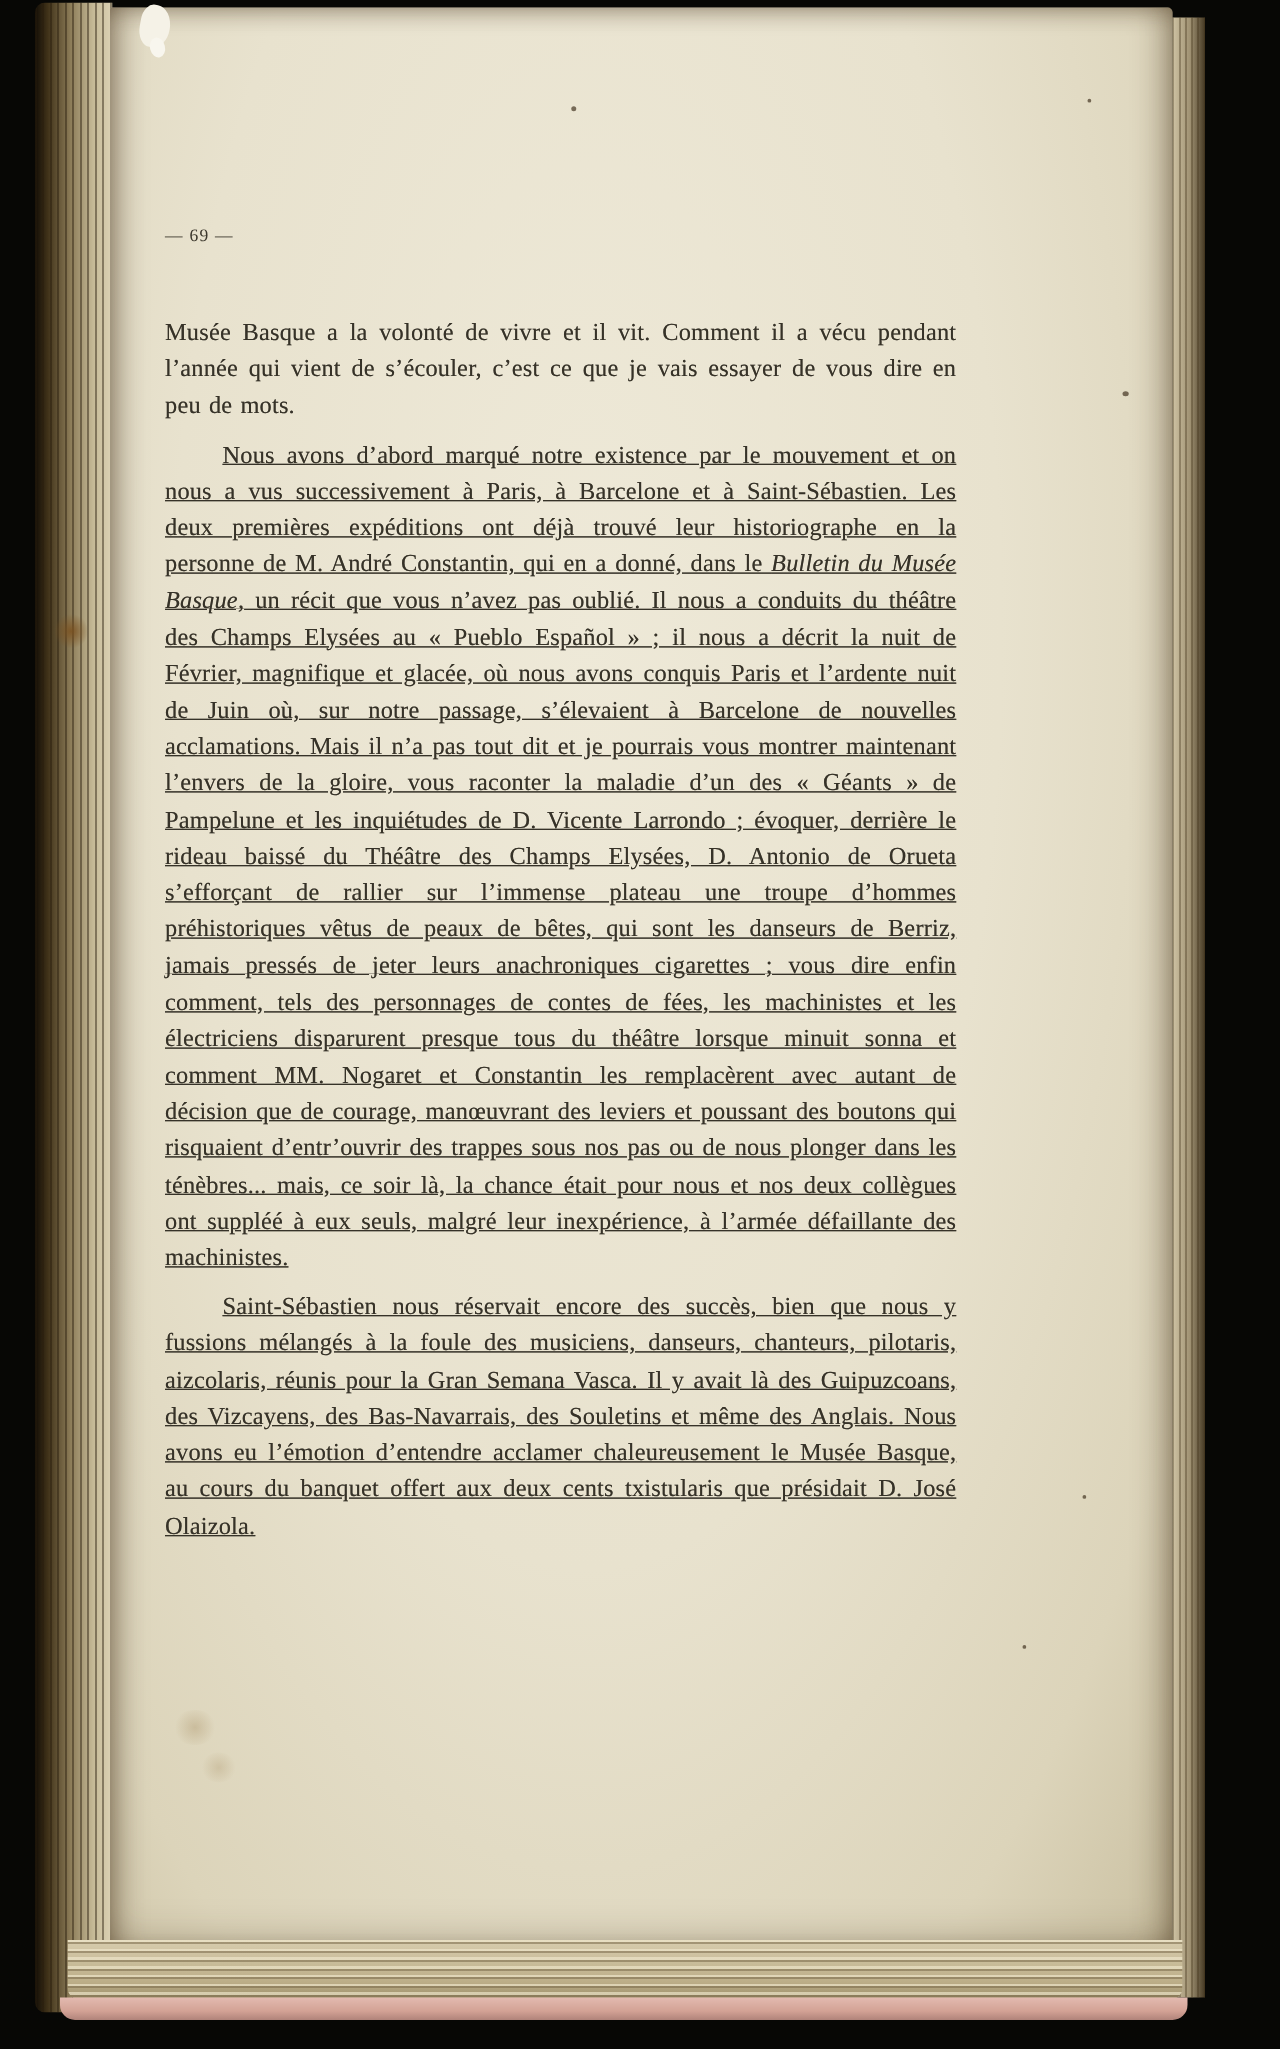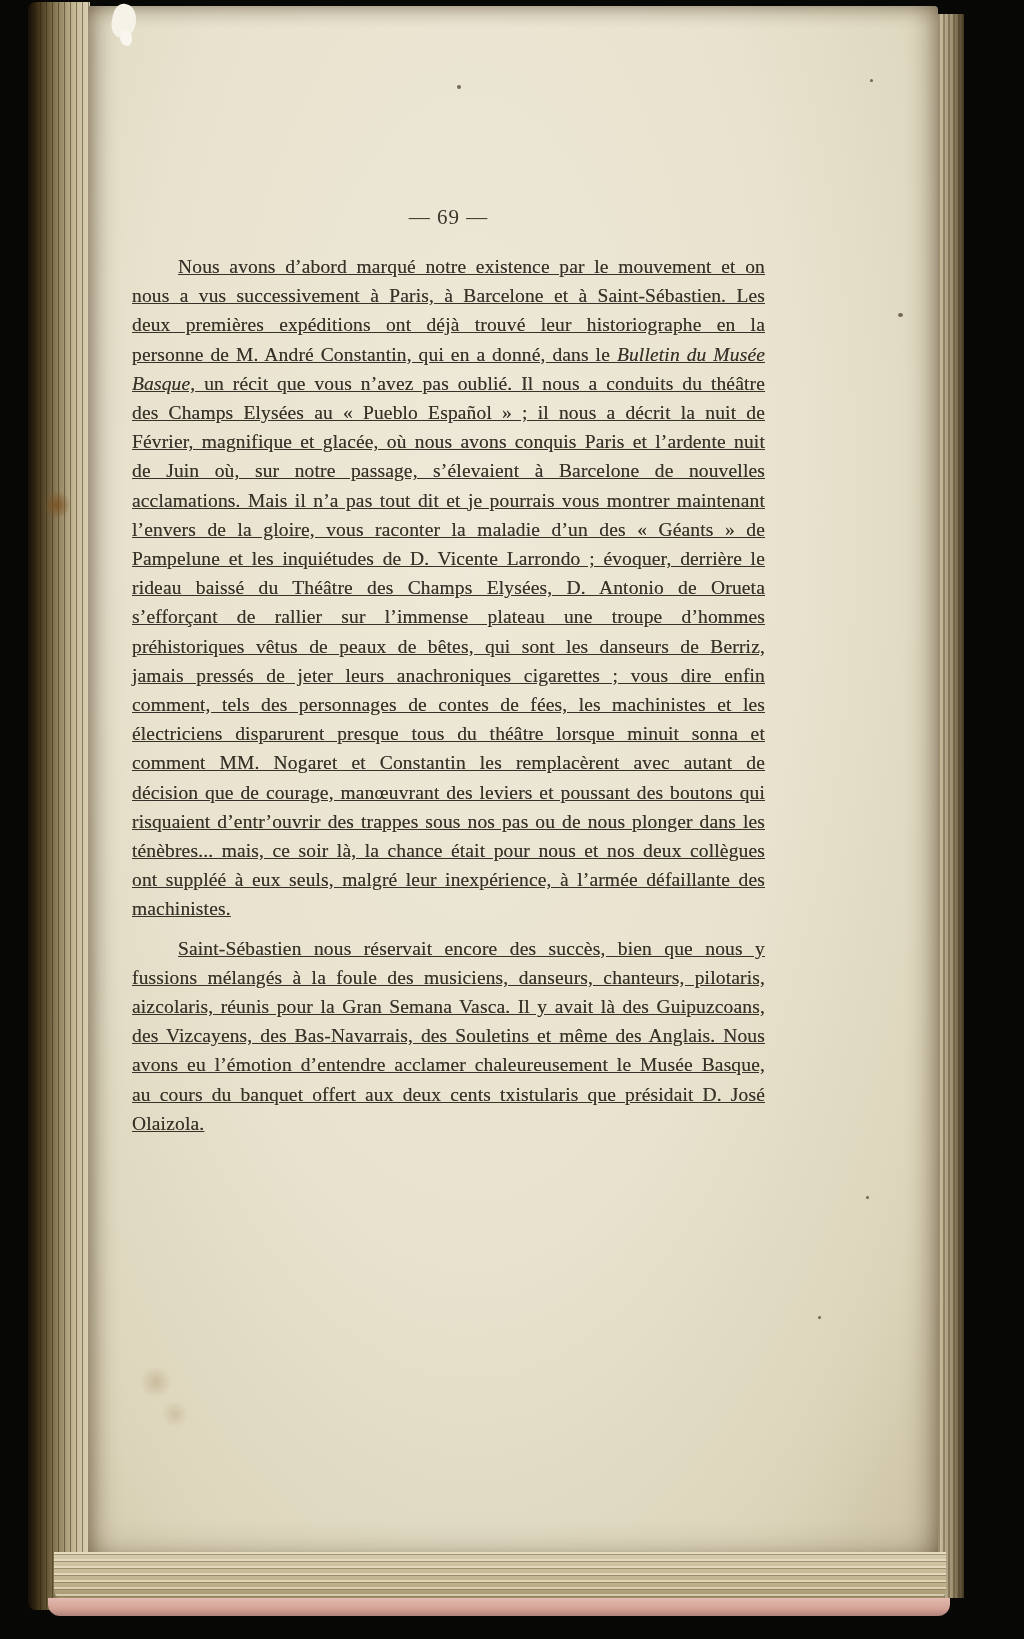--- a/index.html
+++ b/index.html
@@ -66,22 +66,22 @@
     background:radial-gradient(circle, rgba(150,120,70,0.22) 0%, rgba(150,120,70,0) 70%); }
   .speck { position:absolute; border-radius:50%; background:rgba(55,40,22,0.65); }
   .speck-1 { left:457px; top:85px;  width:4px; height:4px; }
   .speck-2 { left:870px; top:79px;  width:3px; height:3px; }
   .speck-3 { left:898px; top:313px; width:5px; height:4px; }
   .speck-4 { left:866px; top:1196px; width:3px; height:3px; }
   .speck-5 { left:818px; top:1316px; width:3px; height:3px; }
 
   
   .page-number {
-    position:absolute; left:132px; top:205px; width:633px;
-    text-align:center; font-size:21px; letter-spacing:1px;
+    position:absolute; left:132px; top:182px; width:633px;
+    text-align:left; font-size:14px; letter-spacing:1px;
     color:#3b372c;
   }
   .text-block {
     position:absolute; left:132px; top:252px; width:633px;
     font-size:19.5px; line-height:29.2px;
     color:#363228; text-align:justify;
     word-spacing:1.5px; letter-spacing:0.15px;
     text-shadow:0 0 0.5px rgba(54,50,40,0.6);
   }
   .text-block p { margin:0 0 10px 0; }
@@ -103,17 +103,18 @@
 <div class="stain stain-c"></div>
 <div class="speck speck-1"></div>
 <div class="speck speck-2"></div>
 <div class="speck speck-3"></div>
 <div class="speck speck-4"></div>
 <div class="speck speck-5"></div>
 
 <div class="page-number">— 69 —</div>
 
 <div class="text-block">
+  <p><span>Musée Basque a la volonté de vivre et il vit. Comment il a vécu pendant l’année qui vient de s’écouler, c’est ce que je vais essayer de vous dire en peu de mots.</span></p>
 
   <p class="indented"><span>Nous avons d’abord marqué notre existence par le mouvement et on nous a vus successivement à Paris, à Barcelone et à Saint-Sébastien. Les deux premières expéditions ont déjà trouvé leur historiographe en la personne de M. André Constantin, qui en a donné, dans le </span><em>Bulletin du Musée Basque,</em><span> un récit que vous n’avez pas oublié. Il nous a conduits du théâtre des Champs Elysées au « Pueblo Español » ; il nous a décrit la nuit de Février, magnifique et glacée, où nous avons conquis Paris et l’ardente nuit de Juin où, sur notre passage, s’élevaient à Barcelone de nouvelles acclamations. Mais il n’a pas tout dit et je pourrais vous montrer maintenant l’envers de la gloire, vous raconter la maladie d’un des « Géants » de Pampelune et les inquiétudes de D. Vicente Larrondo ; évoquer, derrière le rideau baissé du Théâtre des Champs Elysées, D. Antonio de Orueta s’efforçant de rallier sur l’immense plateau une troupe d’hommes préhistoriques vêtus de peaux de bêtes, qui sont les danseurs de Berriz, jamais pressés de jeter leurs anachroniques cigarettes ; vous dire enfin comment, tels des personnages de contes de fées, les machinistes et les électriciens disparurent presque tous du théâtre lorsque minuit sonna et comment MM. Nogaret et Constantin les remplacèrent avec autant de décision que de courage, manœuvrant des leviers et poussant des boutons qui risquaient d’entr’ouvrir des trappes sous nos pas ou de nous plonger dans les ténèbres... mais, ce soir là, la chance était pour nous et nos deux collègues ont suppléé à eux seuls, malgré leur inexpérience, à l’armée défaillante des machinistes.</span></p>
 
   <p class="indented"><span>Saint-Sébastien nous réservait encore des succès, bien que nous y fussions mélangés à la foule des musiciens, danseurs, chanteurs, pilotaris, aizcolaris, réunis pour la Gran Semana Vasca. Il y avait là des Guipuzcoans, des Vizcayens, des Bas-Navarrais, des Souletins et même des Anglais. Nous avons eu l’émotion d’entendre acclamer chaleureusement le Musée Basque, au cours du banquet offert aux deux cents txistularis que présidait D. José Olaizola.</span></p>
 </div>
 
 </body></html>

